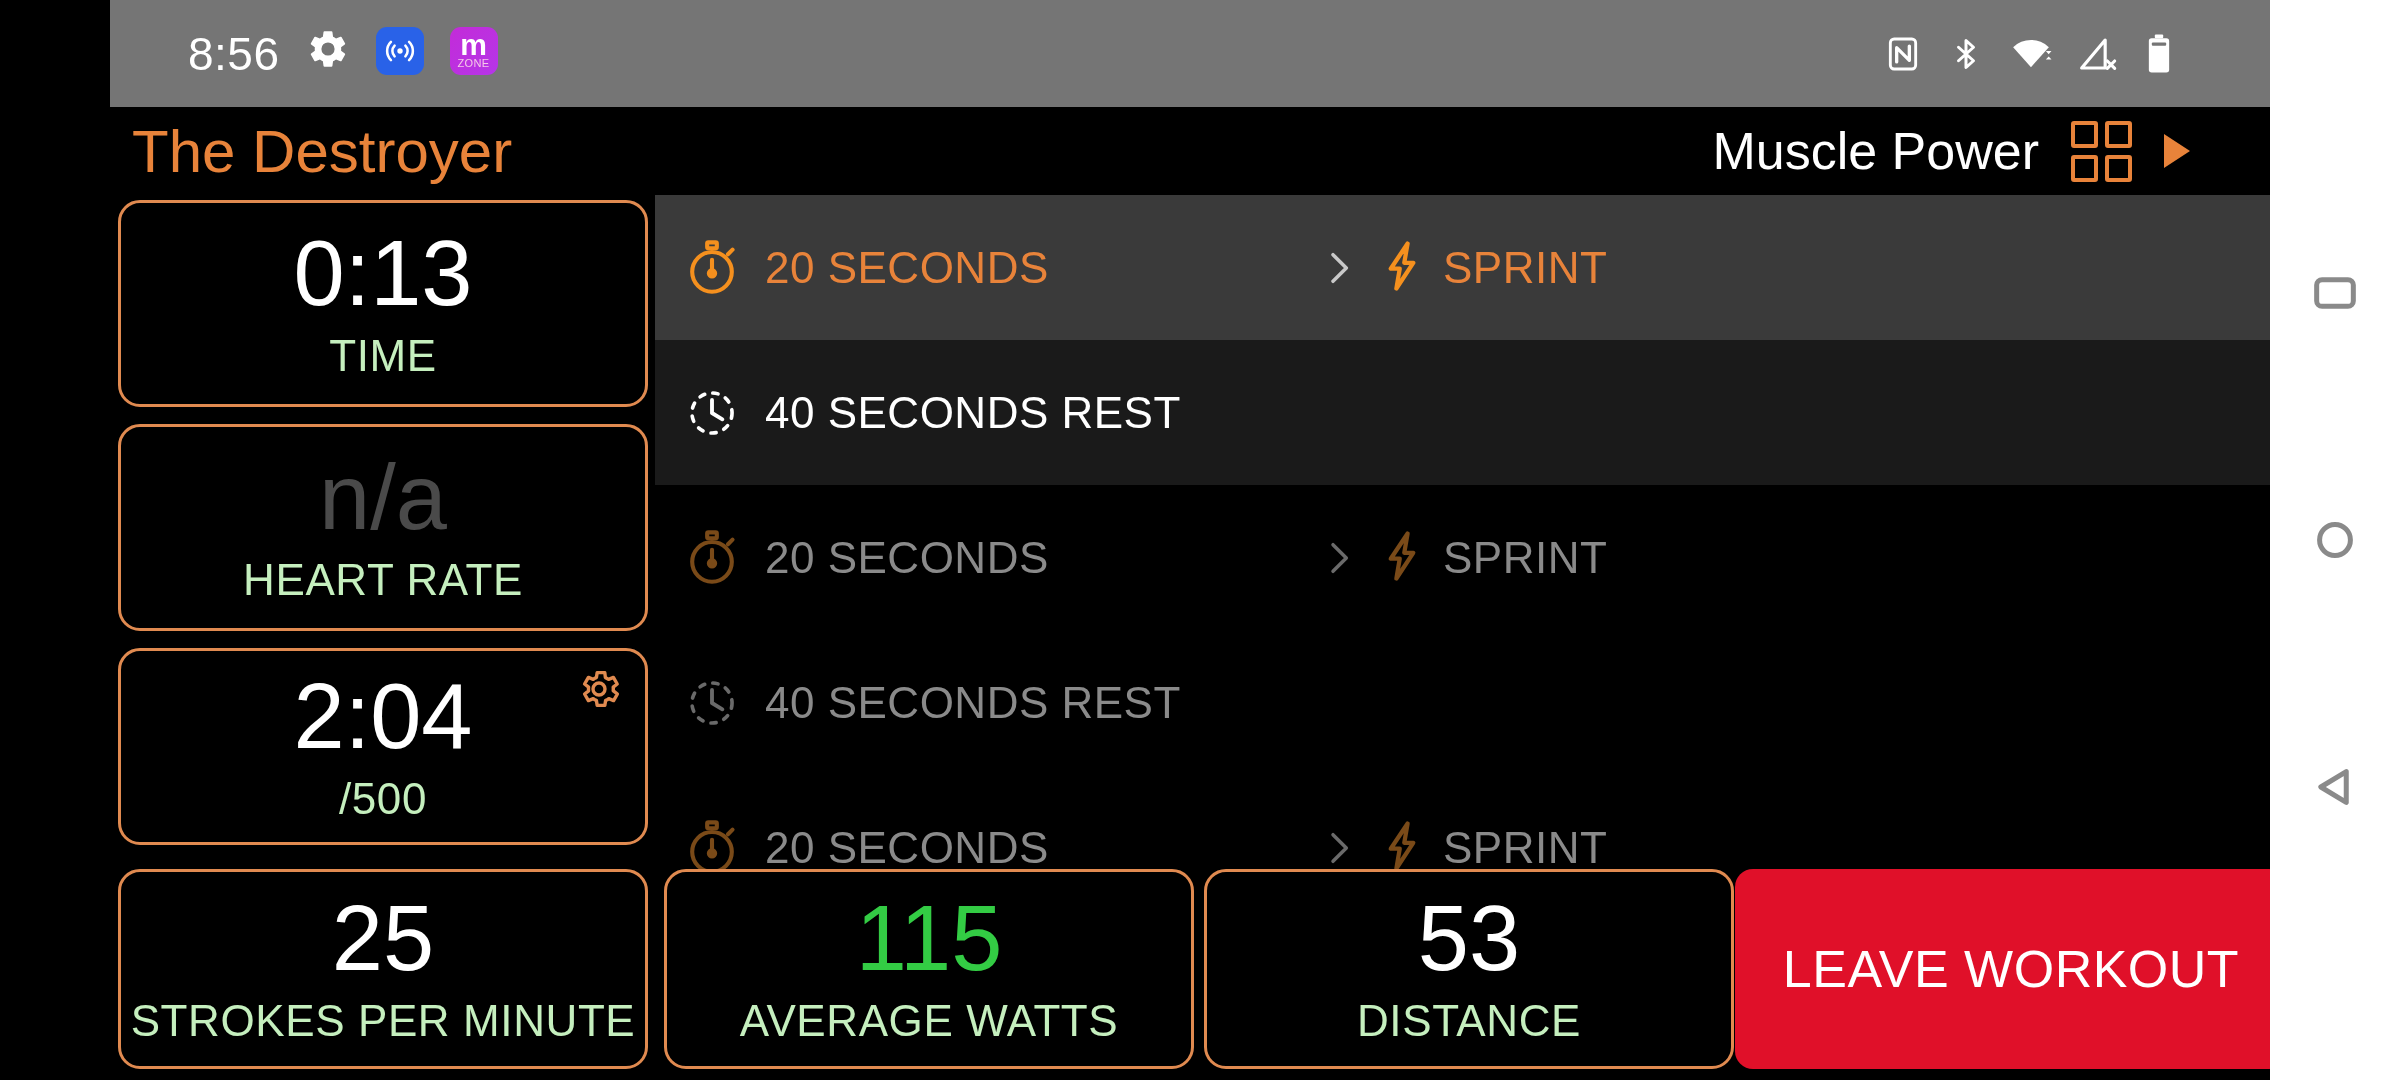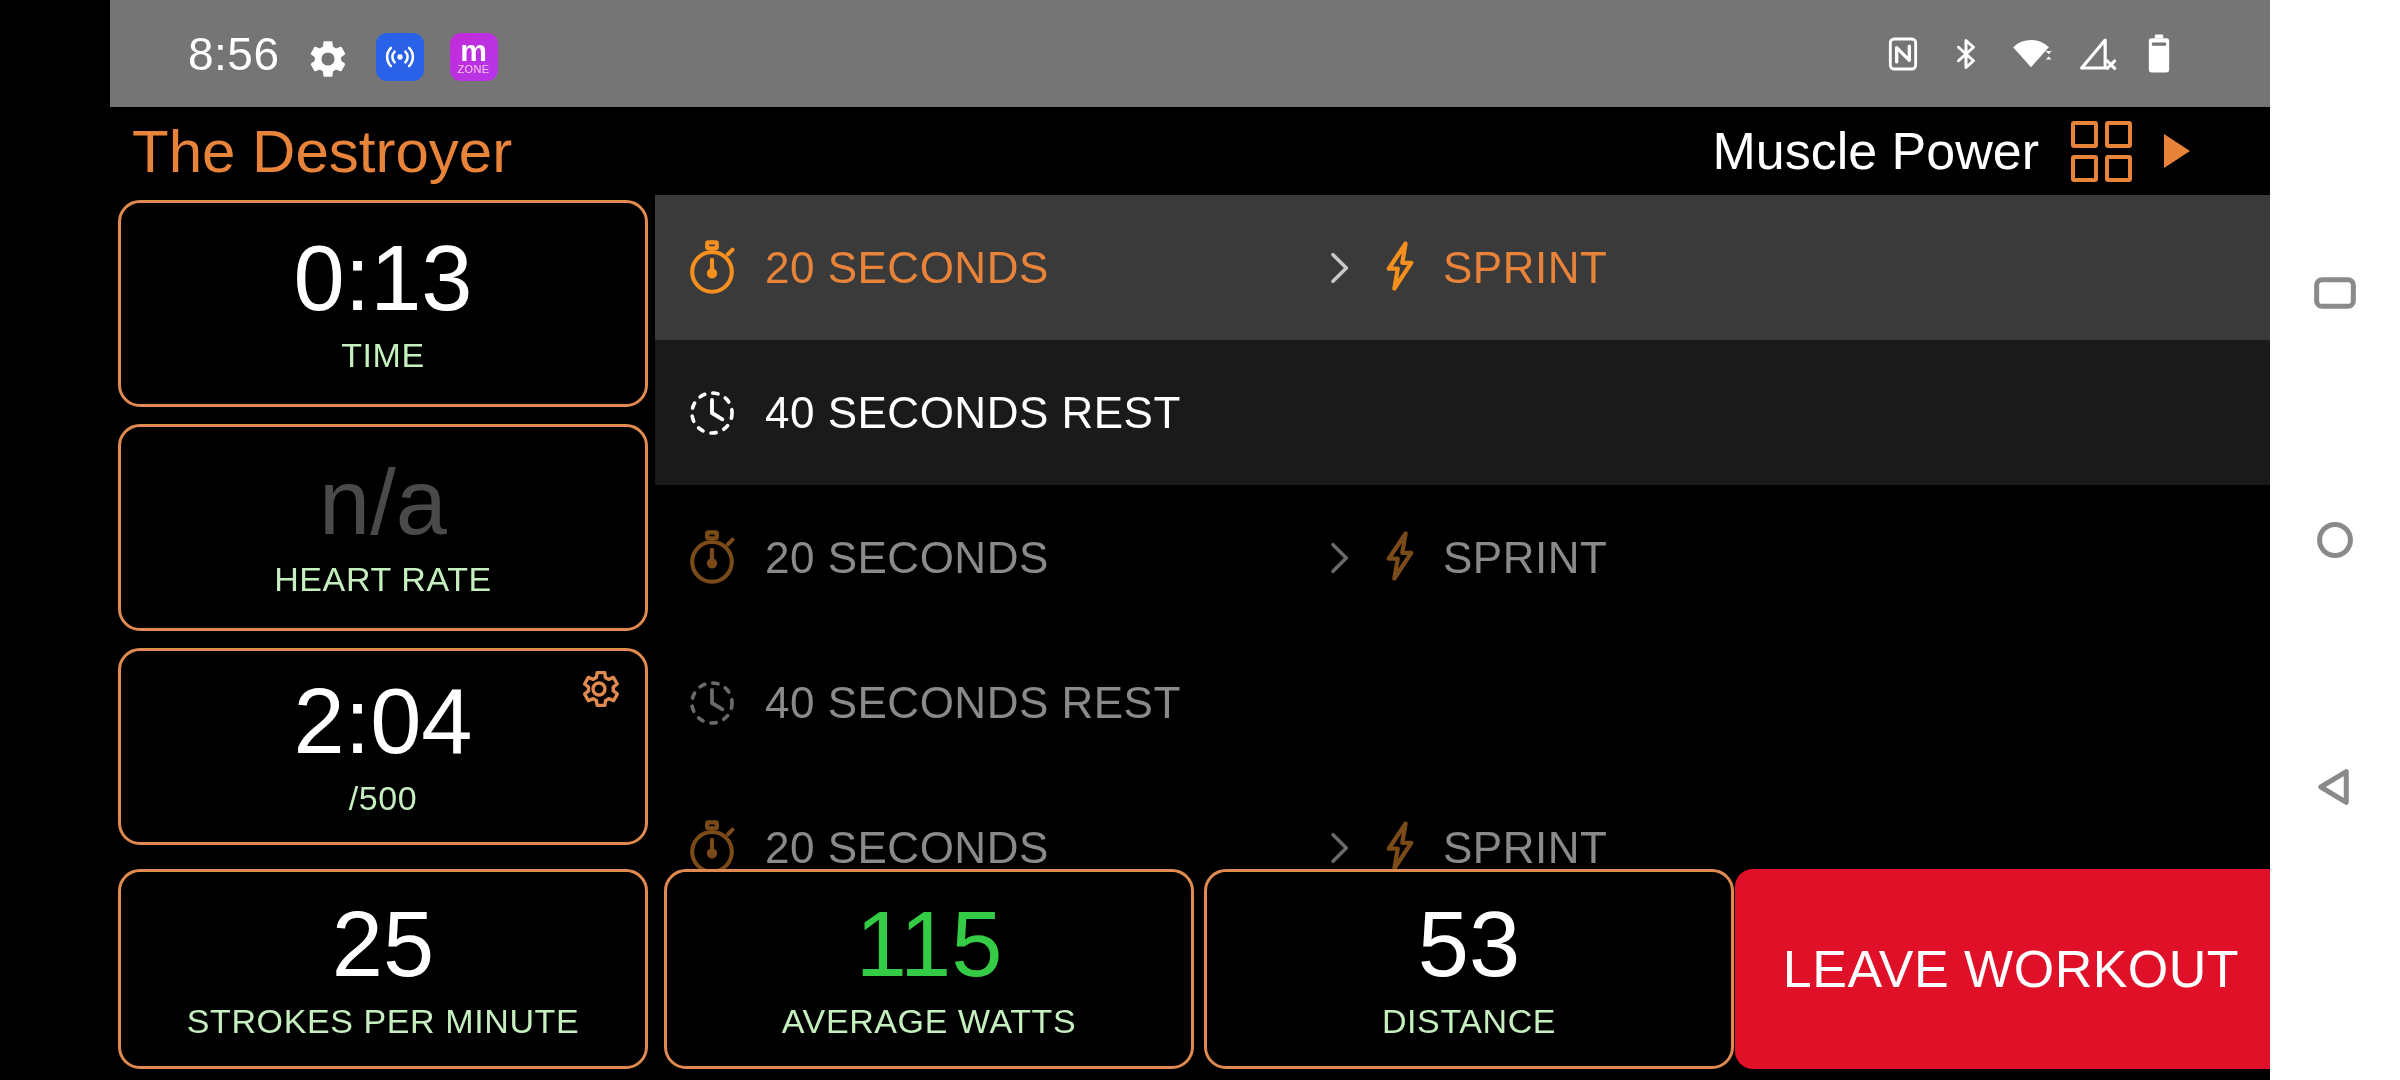--- a/index.html
+++ b/index.html
@@ -11,21 +11,21 @@
   #screen{ position:relative; width:2400px; height:1080px; background:#000; }
 
   
   .left-gutter{ position:absolute; left:0; top:0; width:110px; height:1080px; background:#000; }
 
   
   .statusbar{
     position:absolute; left:110px; top:0; width:2160px; height:107px;
     background:#757575; display:flex; align-items:center;
   }
-  .sb-left{ display:flex; align-items:flex-end; gap:26px; padding-left:78px; }
+  .sb-left{ display:flex; align-items:flex-start; gap:26px; padding-left:78px; }
   .sb-clock{ color:#fff; font-size:46px; letter-spacing:0.5px; }
   .sb-right{ margin-left:auto; display:flex; align-items:center; gap:26px; padding-right:96px; }
   .sb-icon{ display:flex; align-items:center; justify-content:center; }
 
   .app-badge{ width:48px; height:48px; border-radius:11px; display:flex;
               align-items:center; justify-content:center; flex-direction:column; }
   .badge-cast{ background:#2962E8; }
   .badge-mz{ background:linear-gradient(135deg,#C32BD8,#B536E8); }
   .badge-mz .m{ color:#fff; font-size:30px; font-weight:bold; line-height:0.85; }
   .badge-mz .z{ color:#F5C8E8; font-size:11px; letter-spacing:0.4px; line-height:1; }
@@ -41,21 +41,21 @@
   .grid-icon{ display:grid; grid-template-columns:1fr 1fr; gap:7px; }
   .grid-icon i{ display:block; width:27px; height:27px; border:4px solid #E8833A; border-radius:3px; }
   .play-tri{ width:0;height:0; border-left:26px solid #E8833A;
              border-top:17px solid transparent; border-bottom:17px solid transparent; }
 
   
   .list-panel{
     position:absolute; left:655px; top:195px; width:1615px; height:885px;
     background:#000; overflow:hidden;
   }
-  .row{ height:145px; display:flex; align-items:center; padding-left:28px; }
+  .row{ height:145px; display:flex; align-items:center; padding-left:28px;text-align:center; }
   .row .dur{ display:flex; align-items:center; gap:24px; width:620px; }
   .row .effort{ display:flex; align-items:center; gap:12px; }
   .chev{ width:70px; display:flex; justify-content:center; }
   .rowtext{ font-size:44px; font-weight:300; letter-spacing:0.5px; white-space:nowrap; }
 
   .row.active{ background:#3A3A3A; }
   .row.active .rowtext{ color:#E8833A; }
   .row.rest{ background:#1A1A1A; }
   .row.rest .rowtext{ color:#FFFFFF; }
   .row.dim{ background:#000; }
@@ -64,21 +64,21 @@
   .ic{ width:58px; height:58px; flex:0 0 58px; }
 
   
   .card{
     position:absolute; border:3px solid #E08A50; border-radius:22px; background:#000;
     display:flex; flex-direction:column; align-items:center; justify-content:center;
   }
   .card .val{ color:#fff; font-size:92px; font-weight:300; line-height:1; }
   .card .val.green{ color:#33CC44; }
   .card .val.na{ color:#4A4A4A; }
-  .card .lbl{ color:#C5EFBE; font-size:34px; letter-spacing:0.6px; margin-top:12px; }
+  .card .lbl{ color:#C5EFBE; font-size:44px; letter-spacing:0.6px; margin-top:12px; }
 
   #card-time{ left:118px; top:200px; width:530px; height:207px; }
   #card-hr{ left:118px; top:424px; width:530px; height:207px; }
   #card-pace{ left:118px; top:648px; width:530px; height:197px; }
   #card-spm{ left:118px; top:869px; width:530px; height:200px; }
   #card-watts{ left:664px; top:869px; width:530px; height:200px; }
   #card-dist{ left:1204px; top:869px; width:530px; height:200px; }
 
   .gear-btn{ position:absolute; right:22px; top:14px; width:48px; height:48px; }
 

